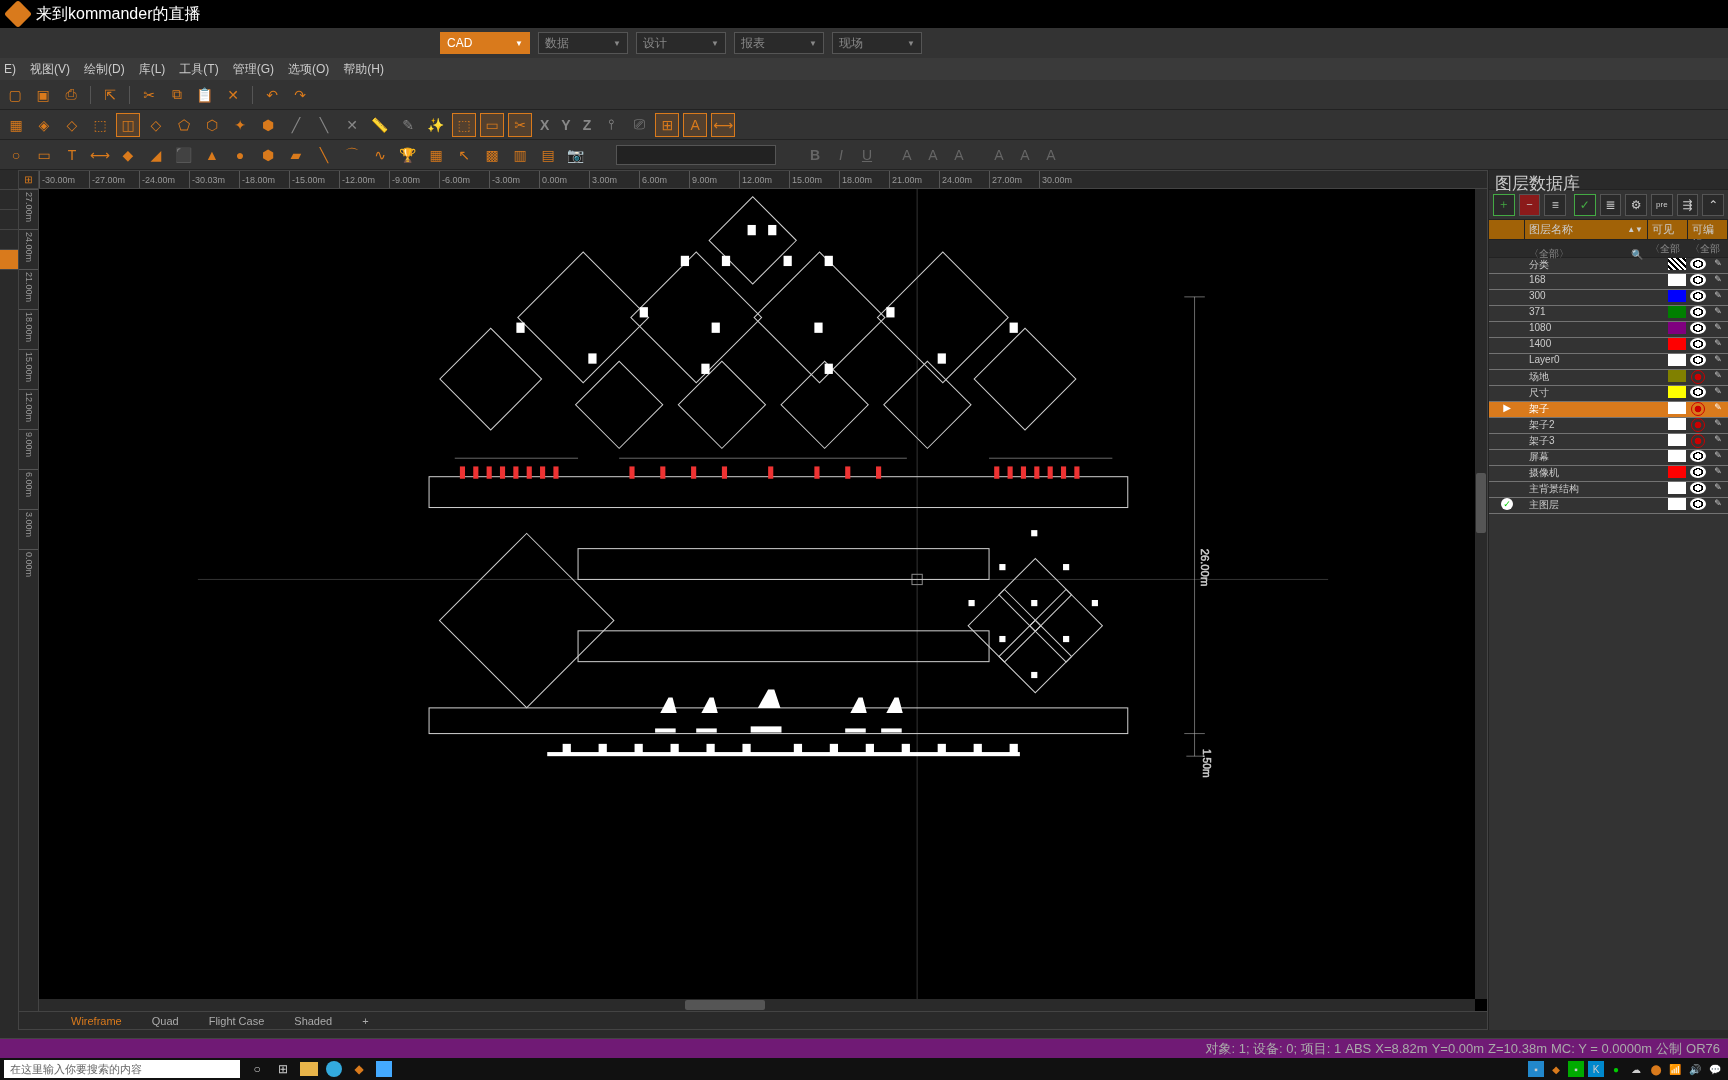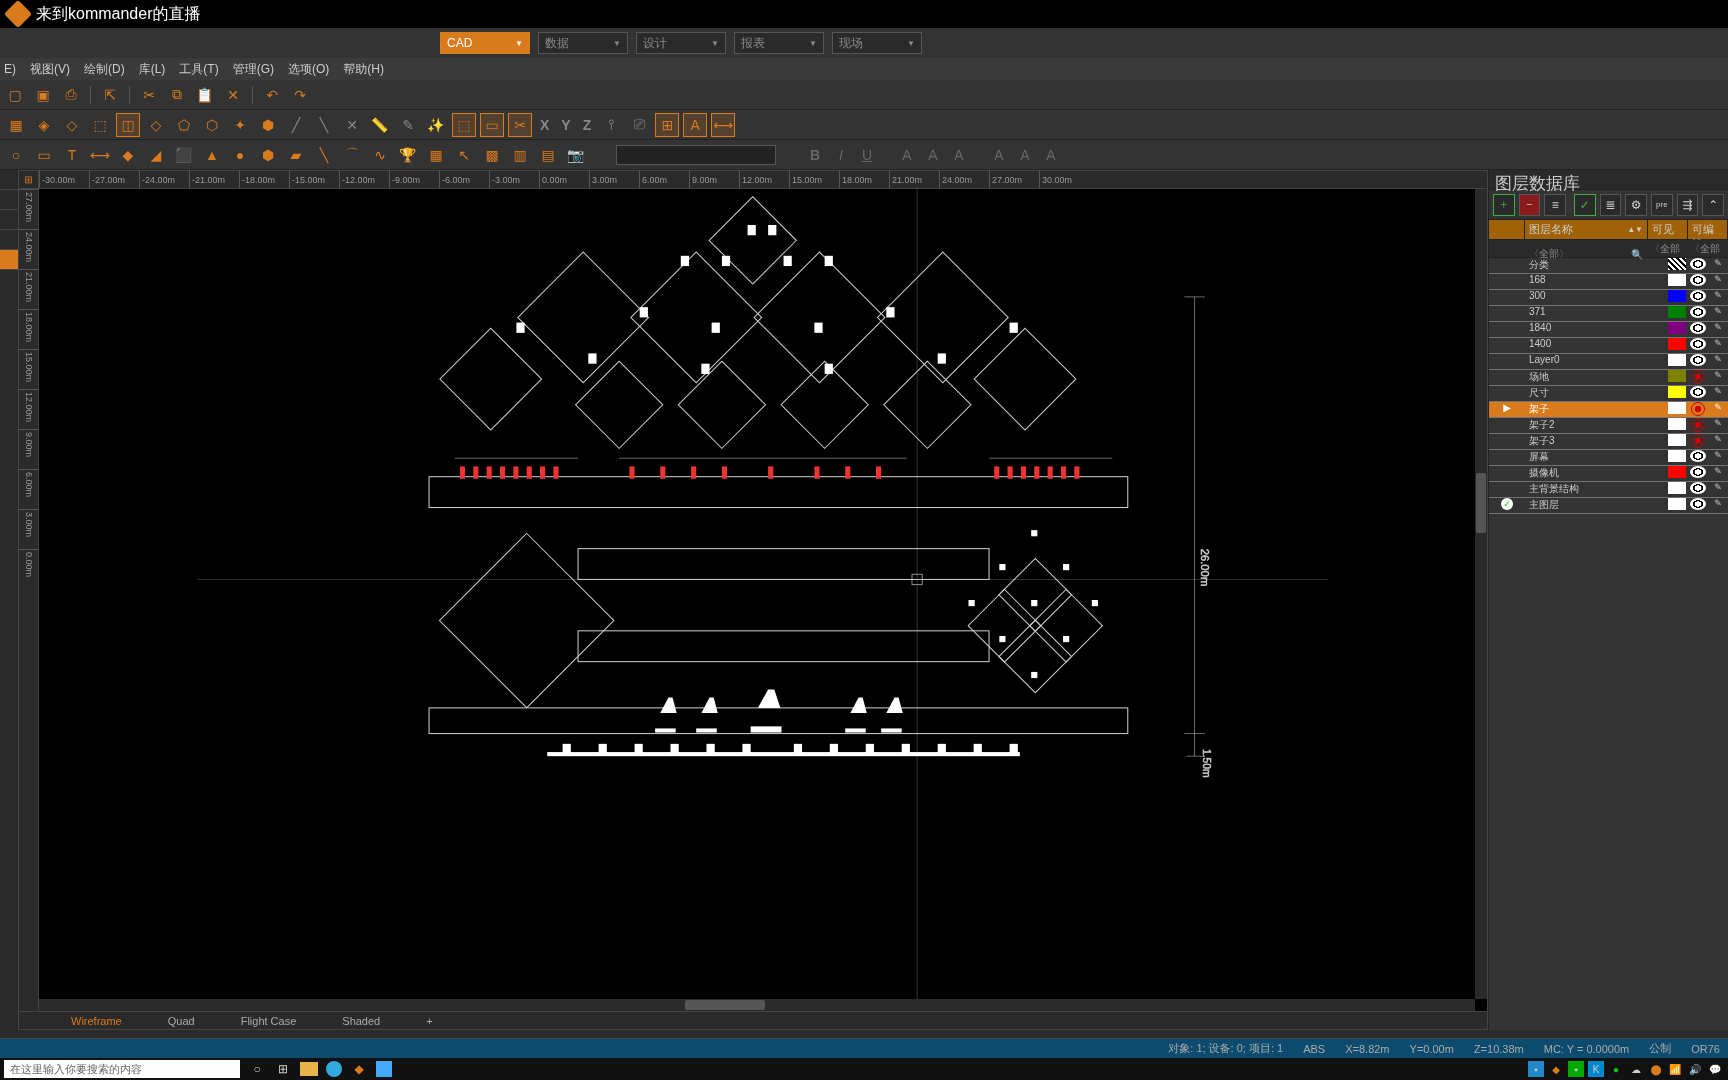--- a/index.html
+++ b/index.html
@@ -30,21 +30,21 @@
 .left-strip .cell{height:20px;border-bottom:1px solid #444}
 .left-strip .cell.active{background:#d97a1c}
 .canvas-wrap{flex:1;position:relative;background:#000;border:1px solid #444}
 .ruler-h{position:absolute;top:0;left:20px;right:0;height:18px;background:#2a2a2a;display:flex;font-size:9px;color:#999;border-bottom:1px solid #444;z-index:5;overflow:hidden}
 .ruler-h .tick{flex:0 0 50px;border-left:1px solid #555;padding-left:2px;line-height:18px}
 .ruler-v{position:absolute;top:18px;left:0;bottom:0;width:20px;background:#2a2a2a;font-size:9px;color:#999;border-right:1px solid #444;z-index:5;overflow:hidden}
 .ruler-v .tick{height:40px;border-top:1px solid #555;writing-mode:vertical-rl;padding-top:2px;line-height:20px}
 .ruler-corner{position:absolute;top:0;left:0;width:20px;height:18px;background:#2a2a2a;z-index:6;border-right:1px solid #444;border-bottom:1px solid #444;display:flex;align-items:center;justify-content:center;color:#d97a1c;font-size:10px}
 .drawing{position:absolute;top:18px;left:20px;right:0;bottom:18px;background:#000}
 .drawing svg{width:100%;height:100%}
-.bottom-tabs{position:absolute;bottom:0;left:0;right:0;height:18px;background:#2a2a2a;display:flex;align-items:center;padding-left:40px;gap:22px;font-size:11px;border-top:1px solid #444;z-index:5}
+.bottom-tabs{position:absolute;bottom:0;left:0;right:0;height:18px;background:#2a2a2a;display:flex;align-items:center;padding-left:40px;gap:6px;font-size:11px;border-top:1px solid #444;z-index:5}
 .bottom-tabs .btab{padding:0 12px;color:#aaa;cursor:pointer}
 .bottom-tabs .btab.active{color:#d97a1c}
 .right-panel{width:240px;background:#333;border-left:1px solid #222;display:flex;flex-direction:column}
 .right-panel .panel-title{height:20px;background:#2a2a2a;padding:2px 6px;font-size:17px;color:#ccc;border-bottom:1px solid #222}
 .right-panel .panel-tools{height:30px;display:flex;align-items:center;padding:0 4px;gap:4px;border-bottom:1px solid #222}
 .right-panel .panel-tools .ptb{width:22px;height:22px;display:flex;align-items:center;justify-content:center;font-size:12px;cursor:pointer;border:1px solid #555;background:#2a2a2a}
 .right-panel .panel-tools .ptb.green{color:#4a4;border-color:#4a4}
 .right-panel .panel-tools .ptb.red{background:#8b1a1a}
 .layer-header{height:20px;background:#a16207;display:flex;font-size:11px;border-bottom:1px solid #222}
 .layer-header .col{padding:2px 4px;border-right:1px solid #222}
@@ -59,21 +59,21 @@
 .layer-filter .f4{width:40px;color:#888;padding:2px}
 .layer-row{height:16px;display:flex;align-items:flex-start;font-size:10px;border-bottom:1px solid #737373}
 .layer-row.selected{background:#d97a1c;color:#fff}
 .layer-row .r1{width:36px;display:flex;align-items:center;justify-content:center}
 .layer-row .r2{flex:1;padding:0 4px}
 .layer-row .r3{width:18px;height:12px;margin:0 2px}
 .layer-row .r4{width:20px;display:flex;align-items:center;justify-content:center}
 .layer-row .eye{width:16px;height:12px;border-radius:50%;background:radial-gradient(#fff 30%,#000 32%,#000 45%,#fff 47%)}
 .layer-row .noeye{width:14px;height:14px;background:radial-gradient(#c00 40%,transparent 42%);border:1px solid #c00;border-radius:50%;position:relative}
 .hatch{background:repeating-linear-gradient(45deg,#fff 0,#fff 2px,#000 2px,#000 4px)}
-.status-bar{position:absolute;bottom:22px;left:0;right:0;height:20px;background:#0c4a6e;display:flex;align-items:center;justify-content:flex-end;padding:0 8px;gap:20px;font-size:11px;color:#aaa;border-top:1px solid #444}
+.status-bar{position:absolute;bottom:22px;left:0;right:0;height:20px;background:#701a75;display:flex;align-items:center;justify-content:flex-end;padding:0 8px;gap:4px;font-size:13px;color:#aaa;border-top:1px solid #444}
 .taskbar{position:absolute;bottom:0;left:0;right:0;height:22px;background:#111;display:flex;align-items:center;padding:0 4px;gap:8px}
 .taskbar .search{width:236px;height:18px;background:#fff;color:#666;font-size:11px;padding:0 6px;display:flex;align-items:center}
 .taskbar .tb-icon{width:18px;height:18px;display:flex;align-items:center;justify-content:center;color:#ccc;font-size:12px}
 .taskbar .tray{margin-left:auto;display:flex;gap:4px;align-items:center}
 .taskbar .tray .ti{width:16px;height:16px;font-size:10px;display:flex;align-items:center;justify-content:center}
 .scroll-h{position:absolute;bottom:18px;left:20px;right:12px;height:12px;background:#2a2a2a;z-index:4}
 .scroll-h .thumb{position:absolute;left:45%;width:80px;height:10px;top:1px;background:#555;border-radius:2px}
 .scroll-v-right{position:absolute;right:0;top:18px;bottom:30px;width:12px;background:#2a2a2a;z-index:4}
 .scroll-v-right .thumb{position:absolute;top:35%;height:60px;width:10px;left:1px;background:#555;border-radius:2px}
 </style>
@@ -211,21 +211,21 @@
     <div class="cell"></div>
     <div class="cell active"></div>
   </div>
 
   <div class="canvas-wrap">
     <div class="ruler-corner">⊞</div>
     <div class="ruler-h" id="rulerH">
         <div class="tick">-30.00m</div>
         <div class="tick">-27.00m</div>
         <div class="tick">-24.00m</div>
-        <div class="tick">-21.00m</div>
+        <div class="tick">-30.03m</div>
         <div class="tick">-18.00m</div>
         <div class="tick">-15.00m</div>
         <div class="tick">-12.00m</div>
         <div class="tick">-9.00m</div>
         <div class="tick">-6.00m</div>
         <div class="tick">-3.00m</div>
         <div class="tick">0.00m</div>
         <div class="tick">3.00m</div>
         <div class="tick">6.00m</div>
         <div class="tick">9.00m</div>
@@ -469,21 +469,21 @@
           <div class="r1"></div>
           <div class="r2">371</div>
           <div class="r3" style="background: rgb(0, 128, 0);"></div>
           <div class="r4">
             <div class="eye"></div>
           </div>
           <div class="r4" style="font-size: 9px;">✎</div>
         </div>
         <div class="layer-row">
           <div class="r1"></div>
-          <div class="r2">1840</div>
+          <div class="r2">1080</div>
           <div class="r3" style="background: rgb(128, 0, 128);"></div>
           <div class="r4">
             <div class="eye"></div>
           </div>
           <div class="r4" style="font-size: 9px;">✎</div>
         </div>
         <div class="layer-row">
           <div class="r1"></div>
           <div class="r2">1400</div>
           <div class="r3" style="background: rgb(255, 0, 0);"></div>

